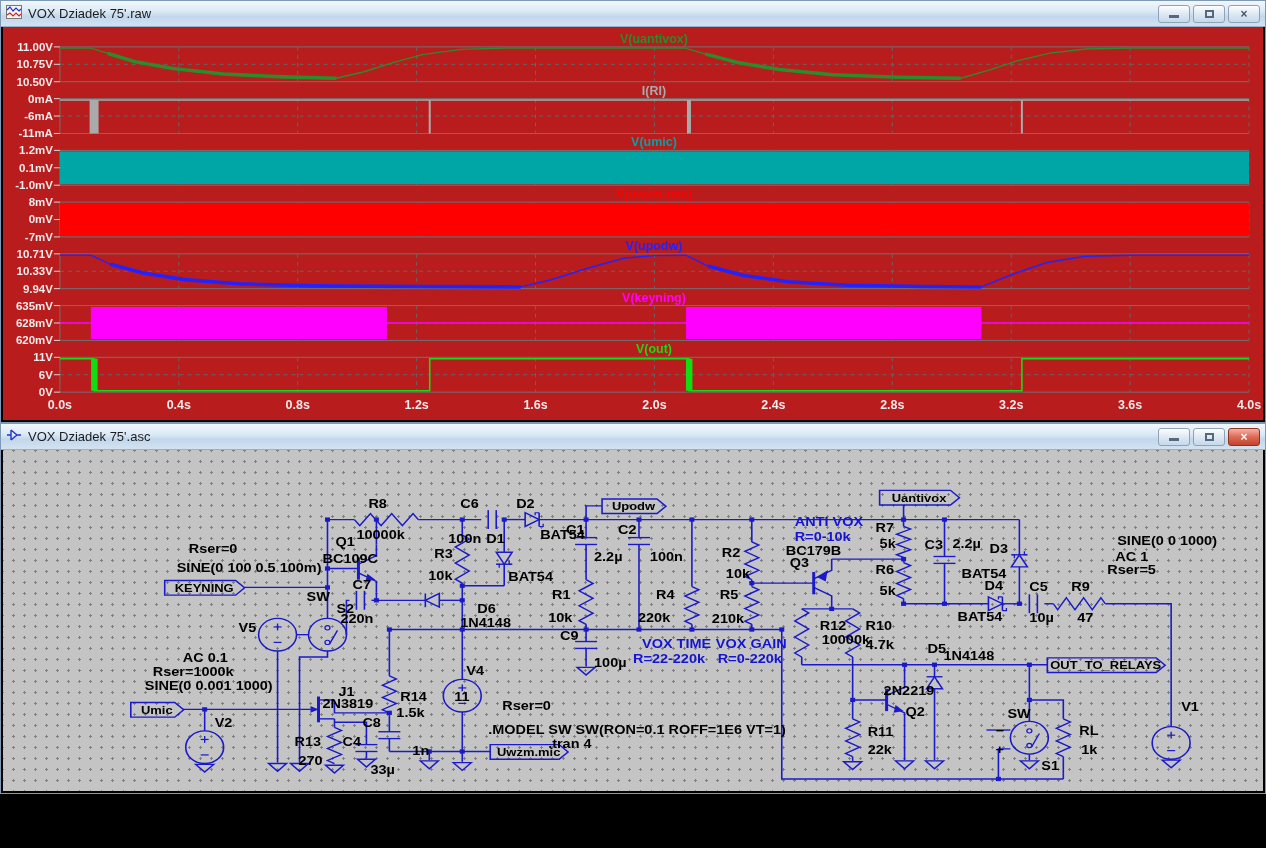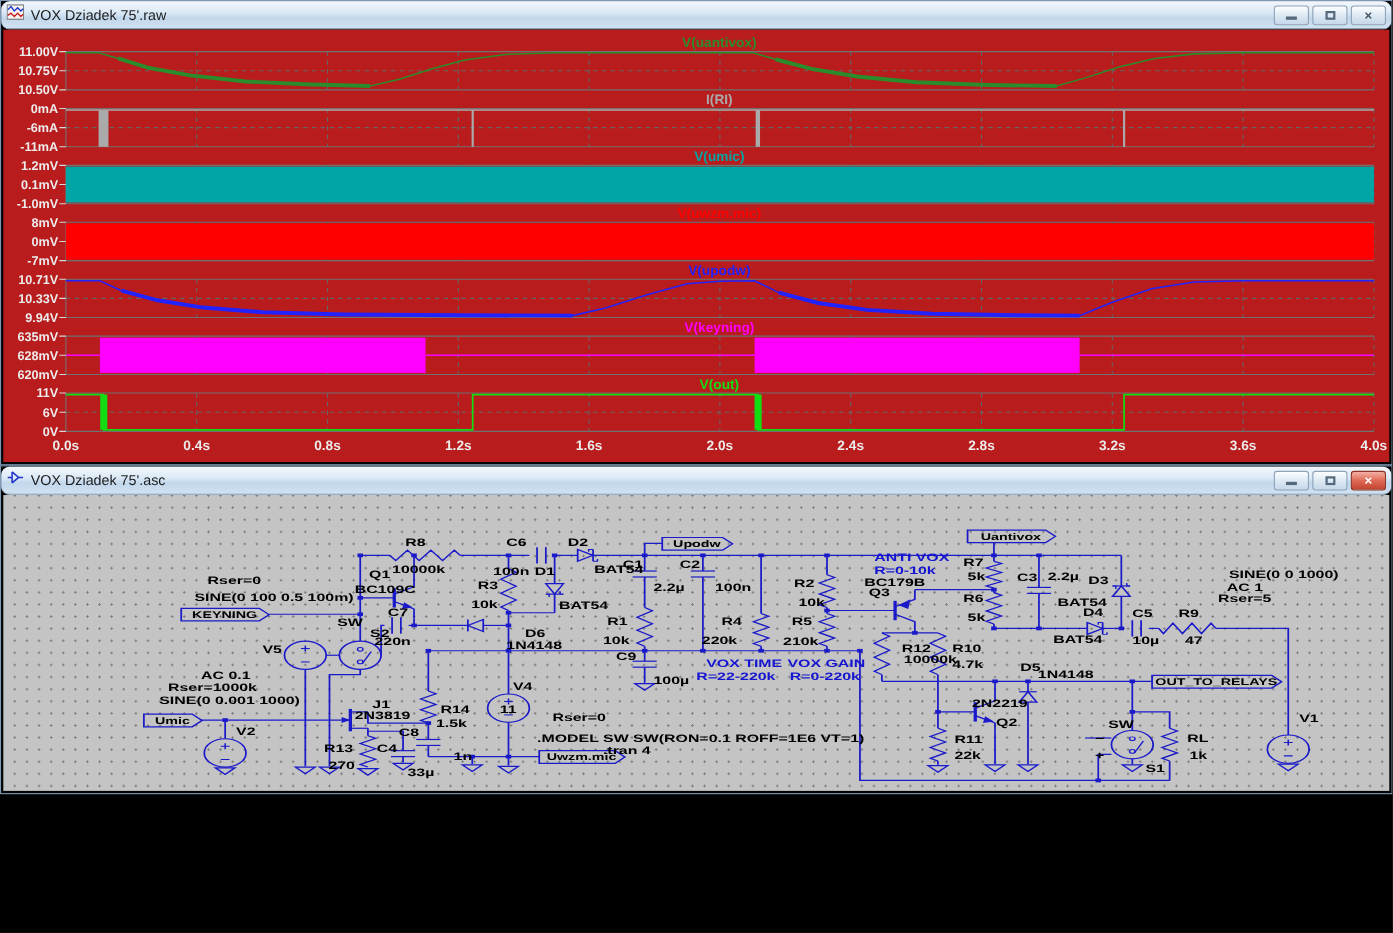--- a/index.html
+++ b/index.html
@@ -1,20 +1,20 @@
 <!DOCTYPE html>
 <html><head>
 <meta charset="utf-8">
 <style>
   html,body{margin:0;padding:0;background:#2a2a2a;font-family:"Liberation Sans",sans-serif;}
   #stage{position:relative;width:1266px;height:848px;overflow:hidden;background:#000;}
   .win{position:absolute;left:0;width:1266px;box-sizing:border-box;border:1px solid #7d99b5;}
   .tb{height:25px;display:flex;align-items:center;gap:6px;padding:0 5px;
       background:linear-gradient(180deg,#f2f7fc,#dcEaf6 40%,#c2d7ec 62%,#d2e2f1);
-      border-bottom:1px solid #9ab0c8;border-radius:8px;}
+      border-bottom:1px solid #9ab0c8;}
   .ttext{font-size:13px;color:#1c1c1c;}
   .tbtns{margin-left:auto;display:flex;gap:3px;}
   .wbtn{width:30px;height:16px;border:1px solid #8fa3b8;border-radius:3px;
         background:linear-gradient(180deg,#fdfeff,#dde9f3 50%,#c6d8ea);
         display:flex;align-items:center;justify-content:center;font-size:12px;color:#44566a;line-height:1;}
   .wbtn .gmin{width:10px;height:3px;background:#55687c;margin-top:6px;}
   .wbtn .gmax{width:9px;height:8px;border:2px solid #55687c;box-sizing:border-box;}
   .wbtn.redx{background:linear-gradient(180deg,#f3b1a6,#df6c58 48%,#c2432e);border-color:#8e3222;color:#fff;font-weight:bold;}
   .wbtn.greyx{font-weight:bold;}
   .client{position:absolute;left:2px;right:2px;bottom:2px;top:26px;}
@@ -244,21 +244,21 @@
           <text x="652.5" y="410" text-anchor="middle" class="wxtick">2.0s</text>
           <text x="771.6000000000001" y="410" text-anchor="middle" class="wxtick">2.4s</text>
           <text x="890.7" y="410" text-anchor="middle" class="wxtick">2.8s</text>
           <text x="1009.8000000000001" y="410" text-anchor="middle" class="wxtick">3.2s</text>
           <text x="1128.9" y="410" text-anchor="middle" class="wxtick">3.6s</text>
           <text x="1248" y="410" text-anchor="middle" class="wxtick">4.0s</text>
         </svg>
     </div>
   </div>
 
-  <div class="win" id="win2" style="top:423px;height:299px;">
+  <div class="win" id="win2" style="top:423px;height:371px;">
     <div class="tb">
       <span>
         <svg style="position:static" width="16" height="16" viewBox="0 0 16 16">
           <path d="M1 8 H5 M11 8 H15 M5 3 V13 M5 3 L11 8 L5 13" fill="none" stroke="#2233cc" stroke-width="1.4"></path>
         </svg>
       </span>
       <span class="ttext">VOX Dziadek 75'.asc</span>
       <span class="tbtns">
         <span class="wbtn">
             <span class="gmin"></span>

